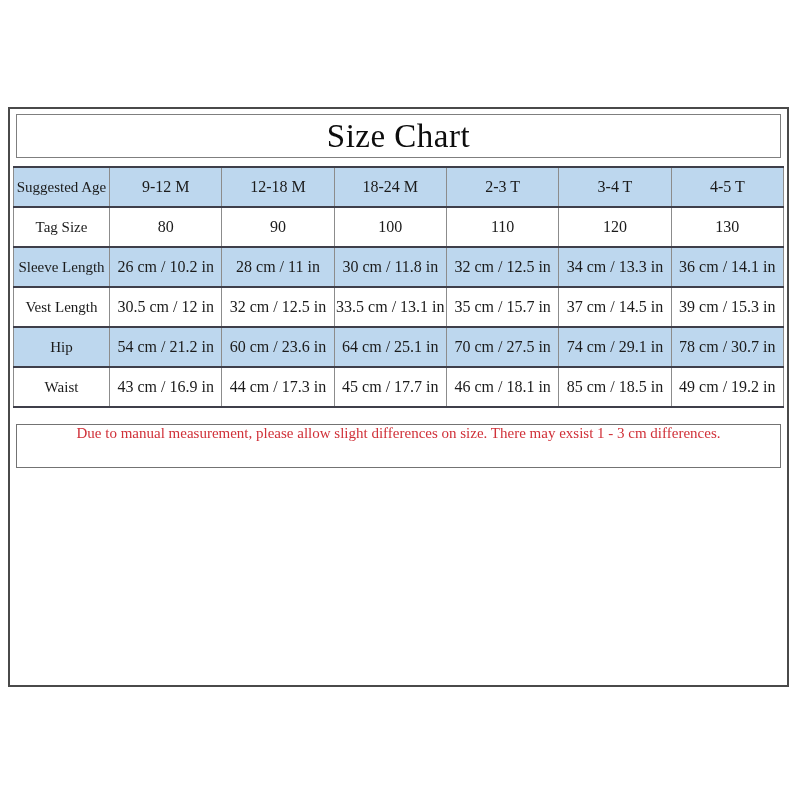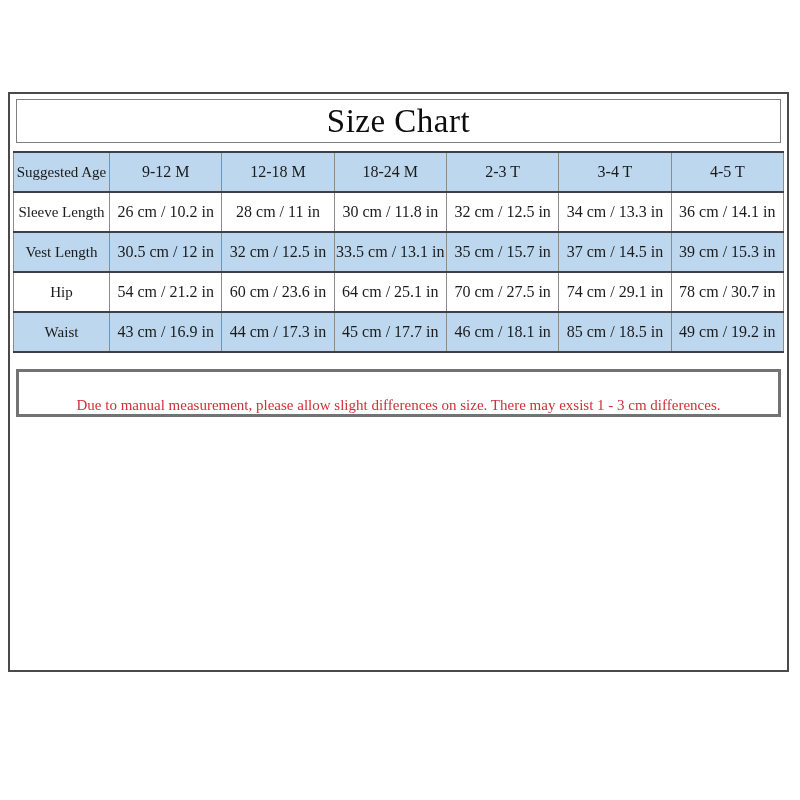--- a/index.html
+++ b/index.html
@@ -8,21 +8,21 @@
     background: #ffffff;
     width: 800px;
     height: 800px;
     font-family: "Liberation Serif", "DejaVu Serif", serif;
     position: relative;
     overflow: hidden;
   }
   .outer {
     position: absolute;
     left: 8px;
-    top: 92px;
+    top: 107px;
     width: 777px;
     height: 576px;
     border: 2px solid #4a4a4a;
     background: #ffffff;
     box-sizing: content-box;
   }
   .title-box {
     margin: 5px 6px 0 6px;
     height: 42px;
     border: 1px solid #7f7f7f;
@@ -56,23 +56,23 @@
     border-top: 2px solid #3f3f4a;
     border-bottom: 2px solid #3f3f4a;
     background: #ffffff;
   }
   .size-table td.row-label { font-size: 15px; }
   .size-table thead td { background: #BDD7EE; }
   .size-table tbody tr:nth-child(even) td { background: #BDD7EE; }
   .note-box {
     margin: 16px 6px 16px 6px;
     height: 42px;
-    border: 3px solid #737373;
+    border: 1px solid #737373;
     display: flex;
-    align-items: flex-end;
+    align-items: flex-start;
     justify-content: center;
   }
   .note-text {
     font-size: 15px;
     color: #d03038;
   }
 </style>
 </head>
 <body>
 
@@ -97,20 +97,29 @@
         <td class="row-label">Suggested Age</td>
         <td>9-12 M</td>
         <td>12-18 M</td>
         <td>18-24 M</td>
         <td>2-3 T</td>
         <td>3-4 T</td>
         <td>4-5 T</td>
       </tr>
     </thead>
     <tbody>
+        <tr>
+          <td class="row-label">Tag Size</td>
+          <td>80</td>
+          <td>90</td>
+          <td>100</td>
+          <td>110</td>
+          <td>120</td>
+          <td>130</td>
+        </tr>
         <tr>
           <td class="row-label">Sleeve Length</td>
           <td>26 cm / 10.2 in</td>
           <td>28 cm / 11 in</td>
           <td>30 cm / 11.8 in</td>
           <td>32 cm / 12.5 in</td>
           <td>34 cm / 13.3 in</td>
           <td>36 cm / 14.1 in</td>
         </tr>
         <tr>

